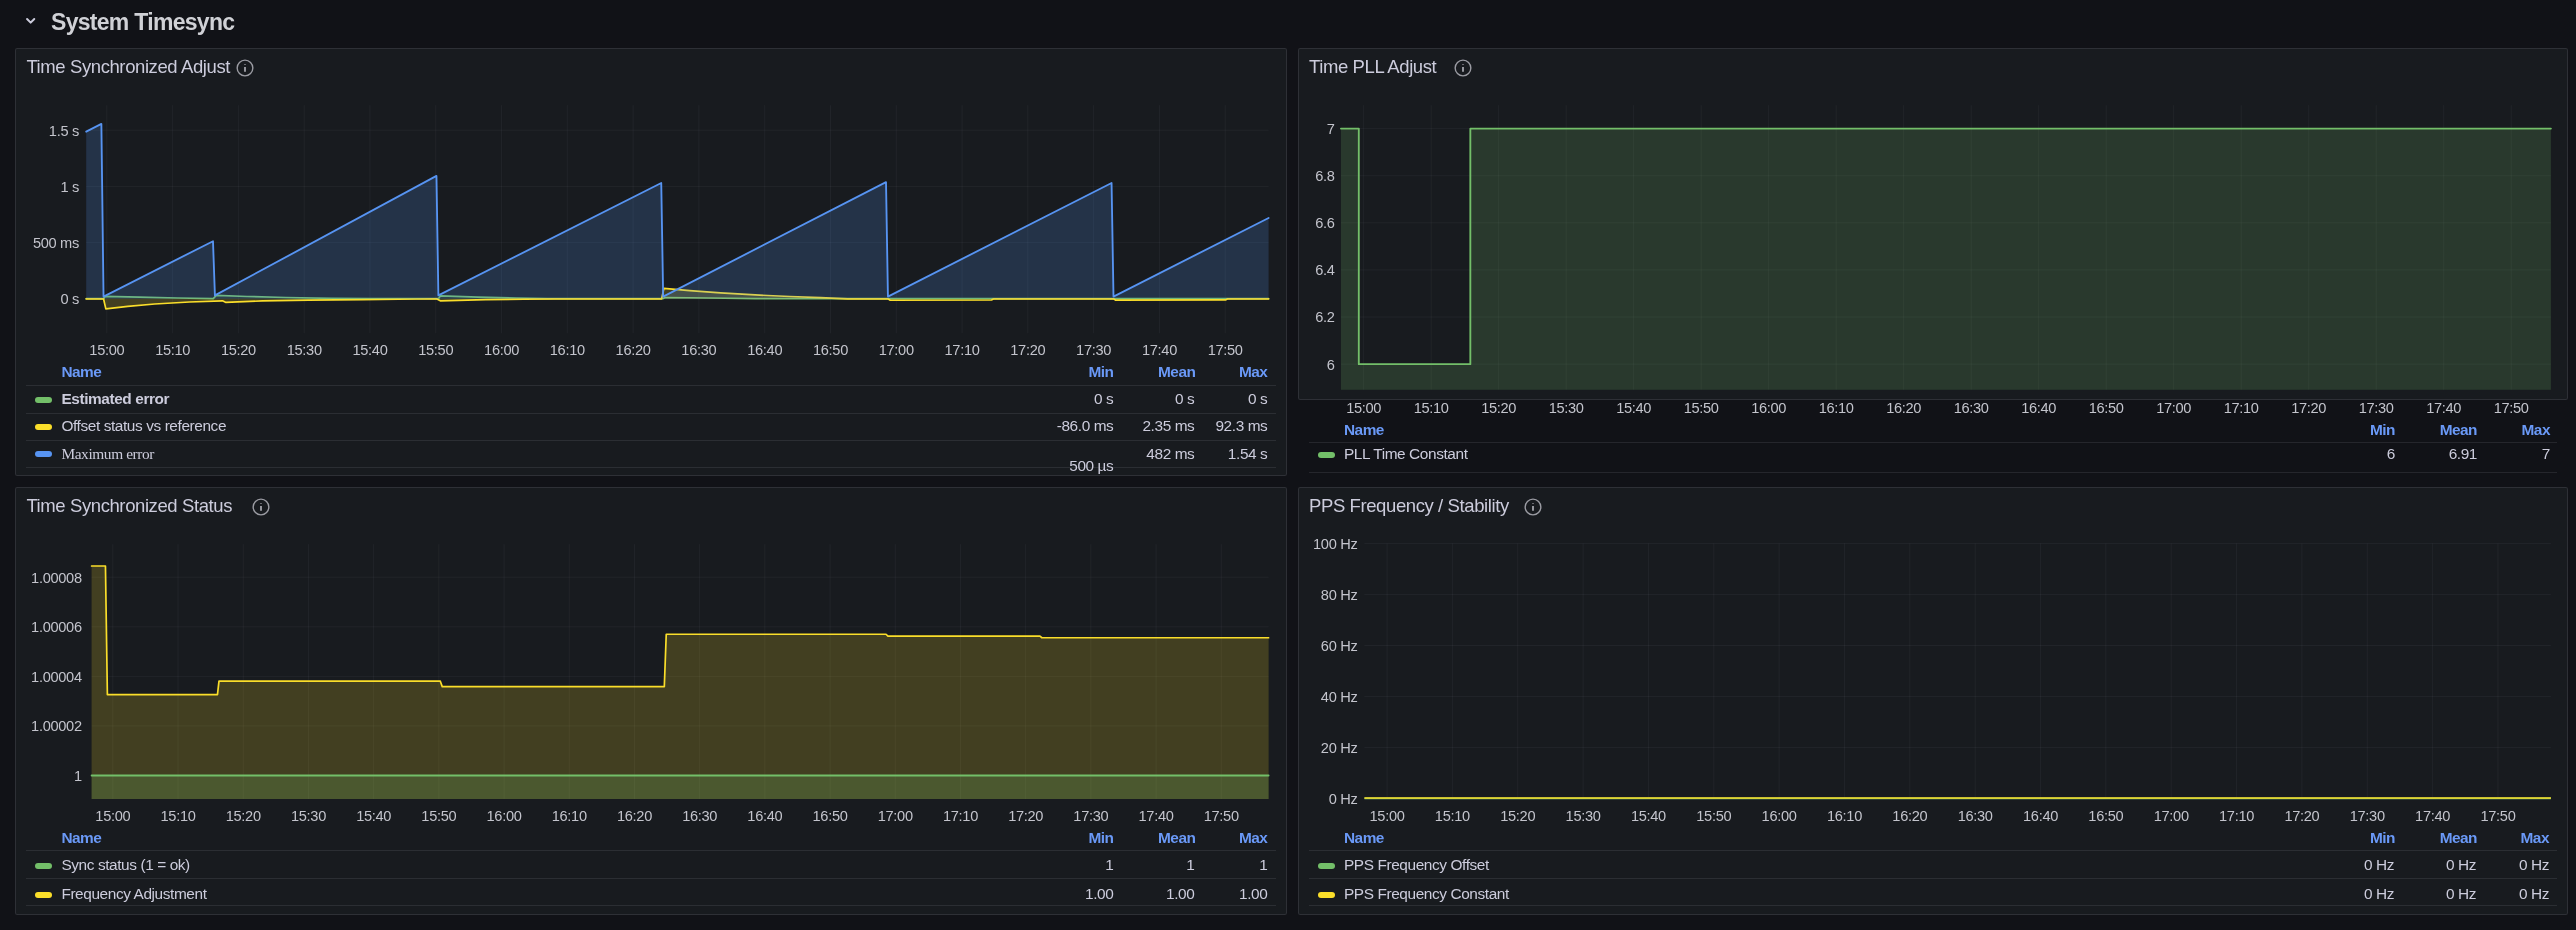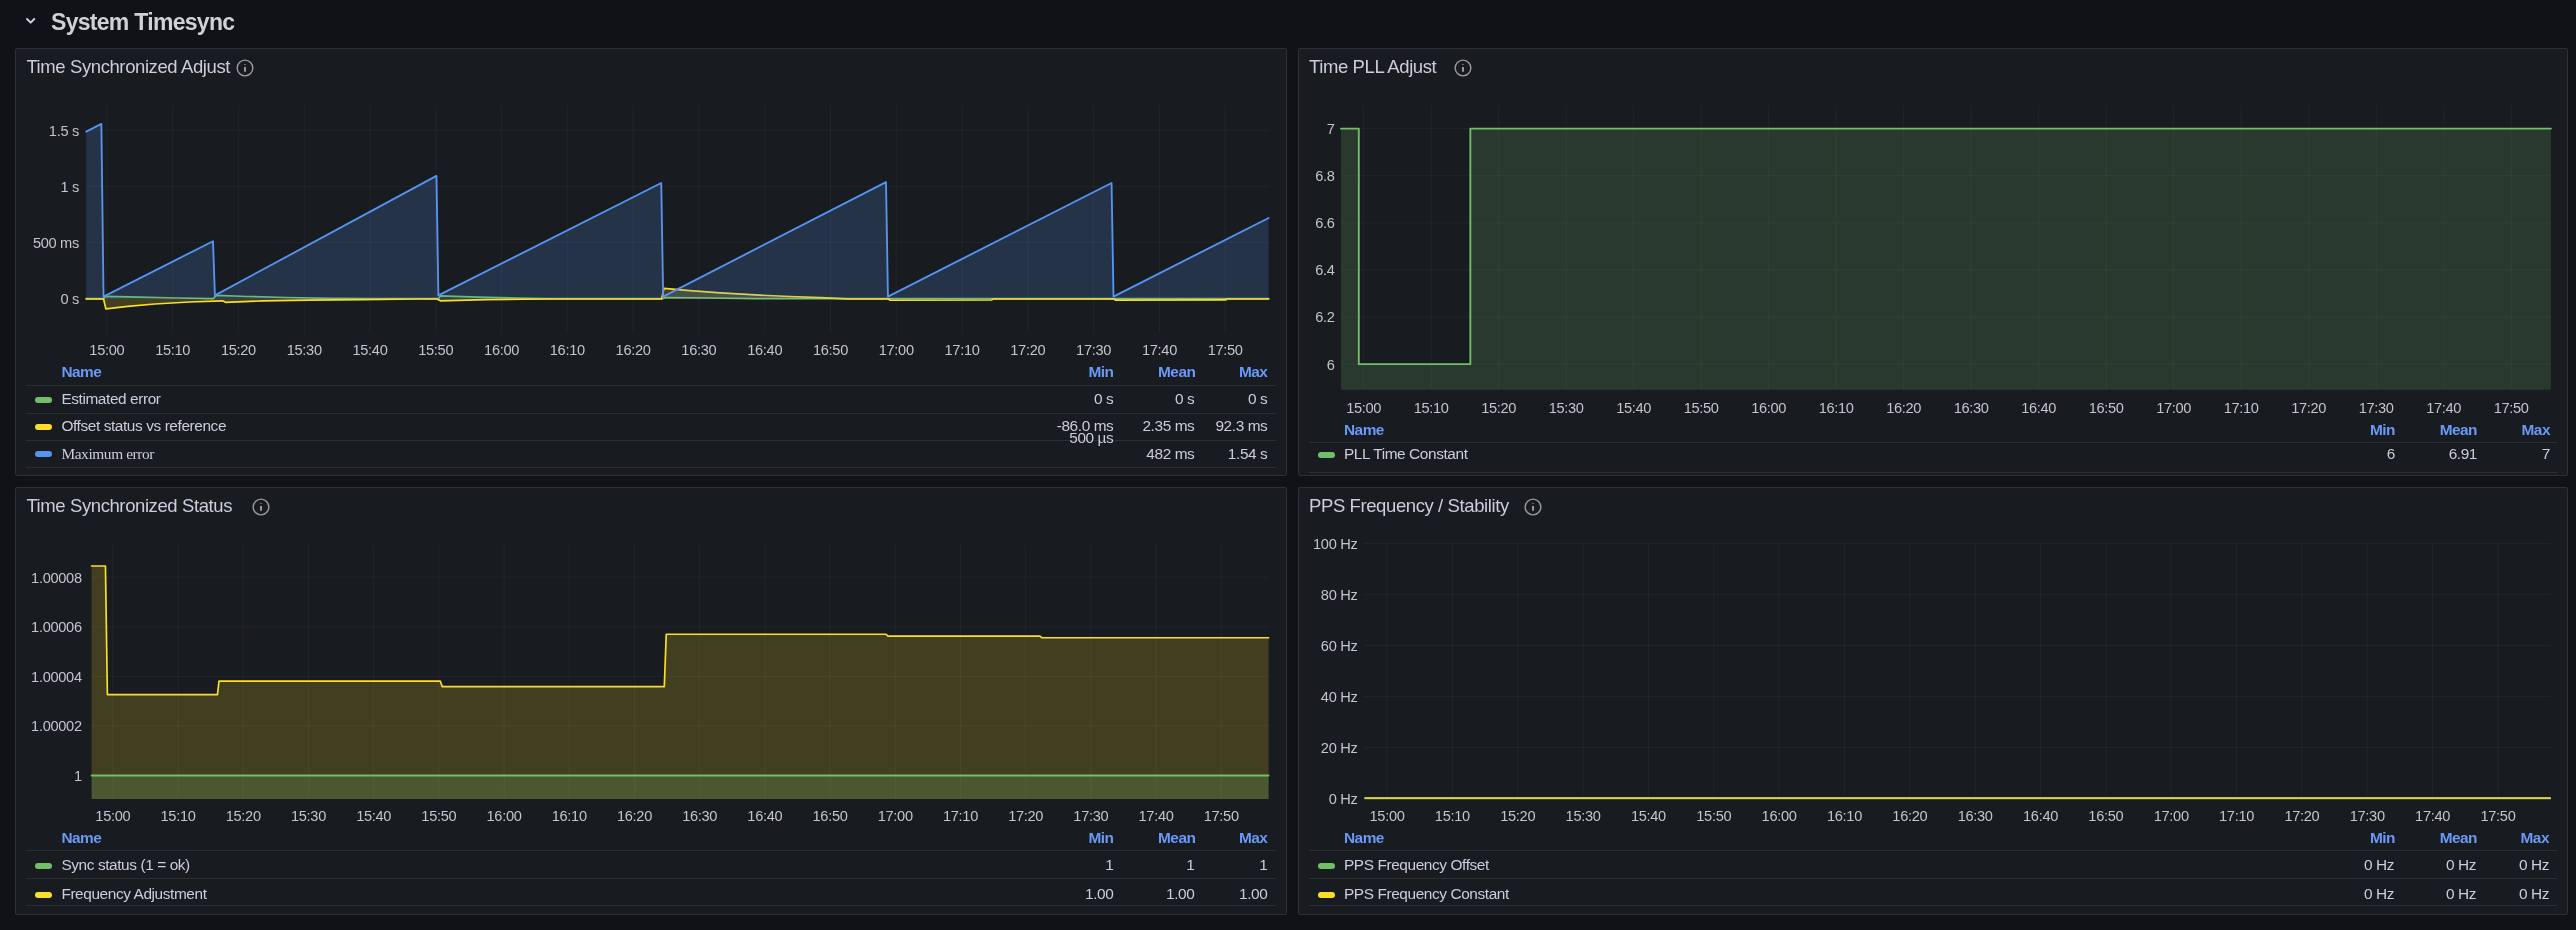--- a/index.html
+++ b/index.html
@@ -91,36 +91,36 @@
     </svg>
   <div class="lh" style="left:45px;top:314px;">Name</div>
     <div class="lh r" style="left:943px;width:154px;top:314px;">Min</div>
     <div class="lh r" style="left:1025px;width:154px;top:314px;">Mean</div>
     <div class="lh r" style="left:1097px;width:154px;top:314px;">Max</div>
     <div class="sep" style="left:10px;right:10px;top:336px;"></div>
     <div class="sep" style="left:10px;right:10px;top:364px;"></div>
     <div class="sep" style="left:10px;right:10px;top:391px;"></div>
     <div class="sep" style="left:10px;right:10px;top:418px;"></div>
     <div class="sw" style="left:18.5px;top:348px;background:#73bf69;"></div>
-    <div class="lt" style="left:45px;top:341px;">Estimated error</div>
+    <div class="lt" style="left:45px;top:341px;font-weight:bold;">Estimated error</div>
     <div class="lt r" style="left:928px;width:169px;top:341px;">0 s</div>
     <div class="lt r" style="left:1009px;width:169px;top:341px;">0 s</div>
     <div class="lt r" style="left:1082px;width:169px;top:341px;">0 s</div>
     <div class="sw" style="left:18.5px;top:375px;background:#fade2a;"></div>
     <div class="lt" style="left:45px;top:368px;">Offset status vs reference</div>
     <div class="lt r" style="left:928px;width:169px;top:368px;">-86.0 ms</div>
     <div class="lt r" style="left:1009px;width:169px;top:368px;">2.35 ms</div>
     <div class="lt r" style="left:1082px;width:169px;top:368px;">92.3 ms</div>
     <div class="sw" style="left:18.5px;top:402px;background:#5794f2;"></div>
     <div class="lt" style="left:45px;top:396px;font-family:Liberation Serif, serif;">Maximum error</div>
-    <div class="lt r" style="left:928px;width:169px;top:380px;text-align:right;">500 µs</div>
+    <div class="lt r" style="left:928px;width:169px;top:408px;text-align:right;">500 µs</div>
     <div class="lt r" style="left:1009px;width:169px;top:396px;">482 ms</div>
     <div class="lt r" style="left:1082px;width:169px;top:396px;">1.54 s</div>
 </div>
-<div class="panel" style="left:1298px;top:48px;width:1270px;height:428px;">
+<div class="panel" style="left:1298px;top:48px;width:1270px;height:352px;">
   <div class="ptitle">Time PLL Adjust</div>
   <svg class="picon" width="20" height="20" style="left:154px;top:8.9px;" viewBox="0 0 26 26">
       <g stroke="#9b9ca3" fill="none" stroke-width="1.8">
         <circle cx="13" cy="13" r="10.2"></circle>
         <line x1="13" y1="11.8" x2="13" y2="18.0" stroke-width="2.5"></line>
         <line x1="13" y1="7.8" x2="13" y2="8.6" stroke-width="2.7"></line>
       </g>
     </svg>
   <svg class="chart" width="1270" height="428" viewBox="0 0 1650 556">
       <line x1="84.0" y1="73.0" x2="84.0" y2="442.6" stroke="rgba(204,204,220,0.075)" stroke-width="1"></line>

